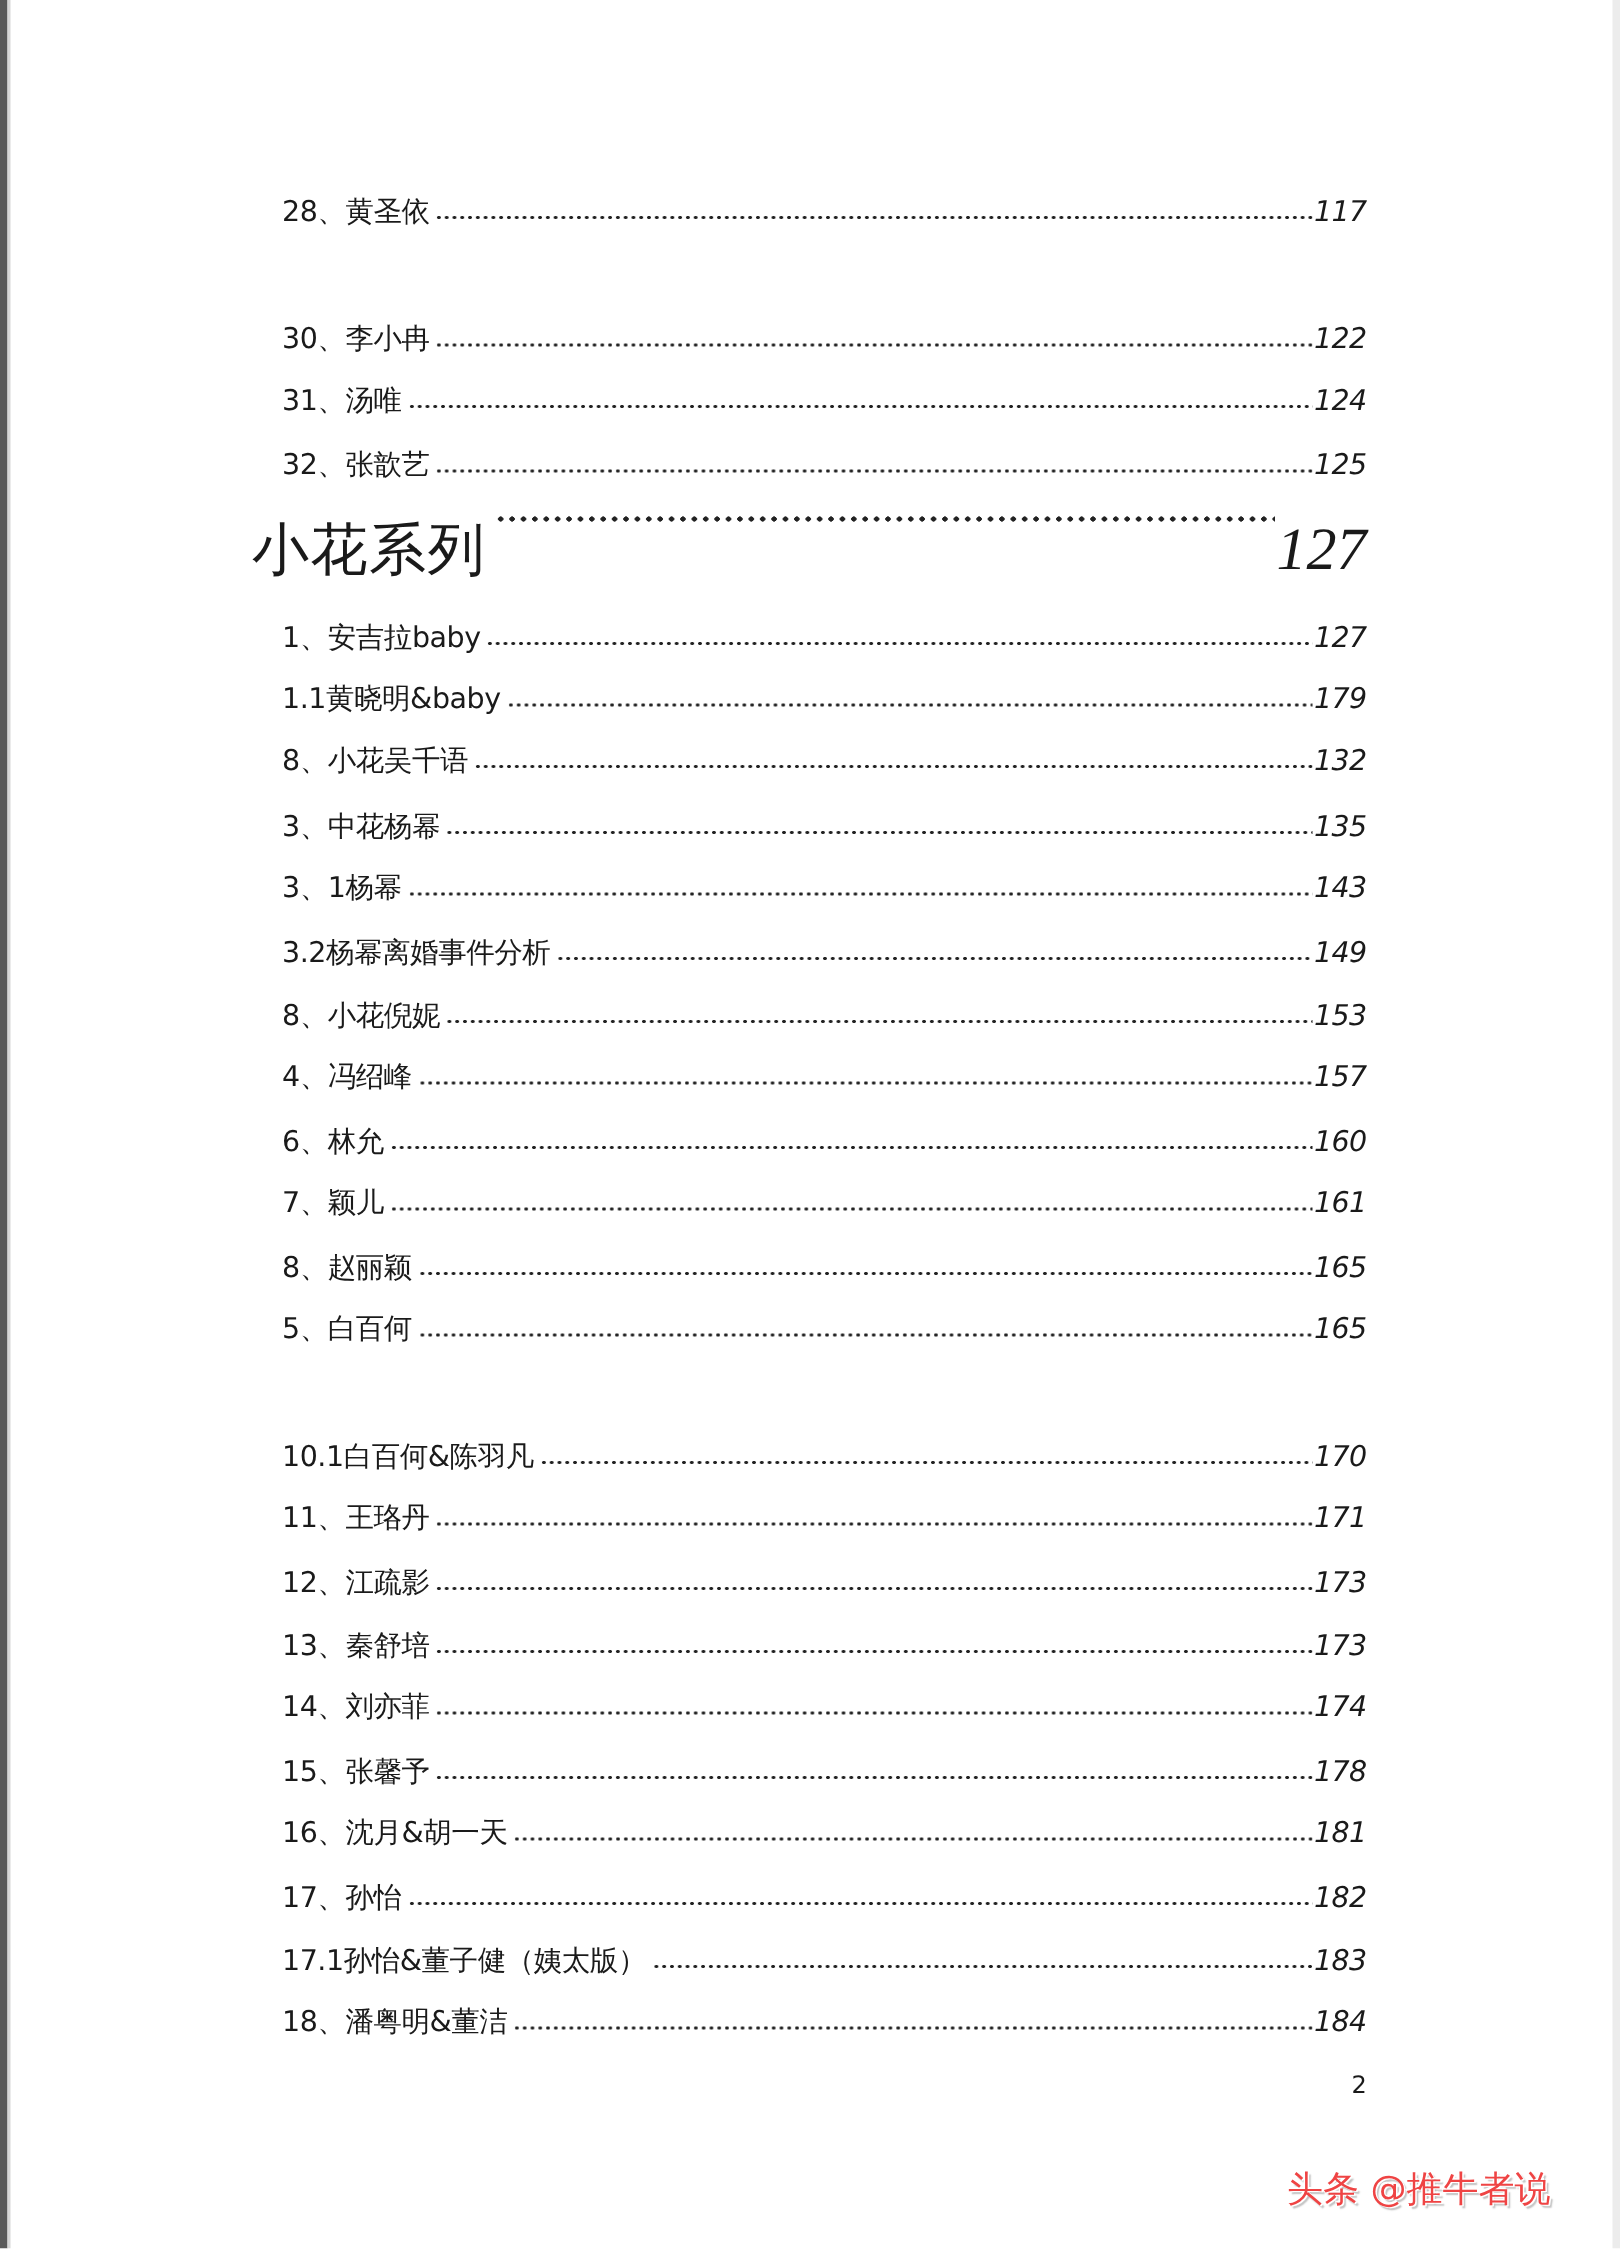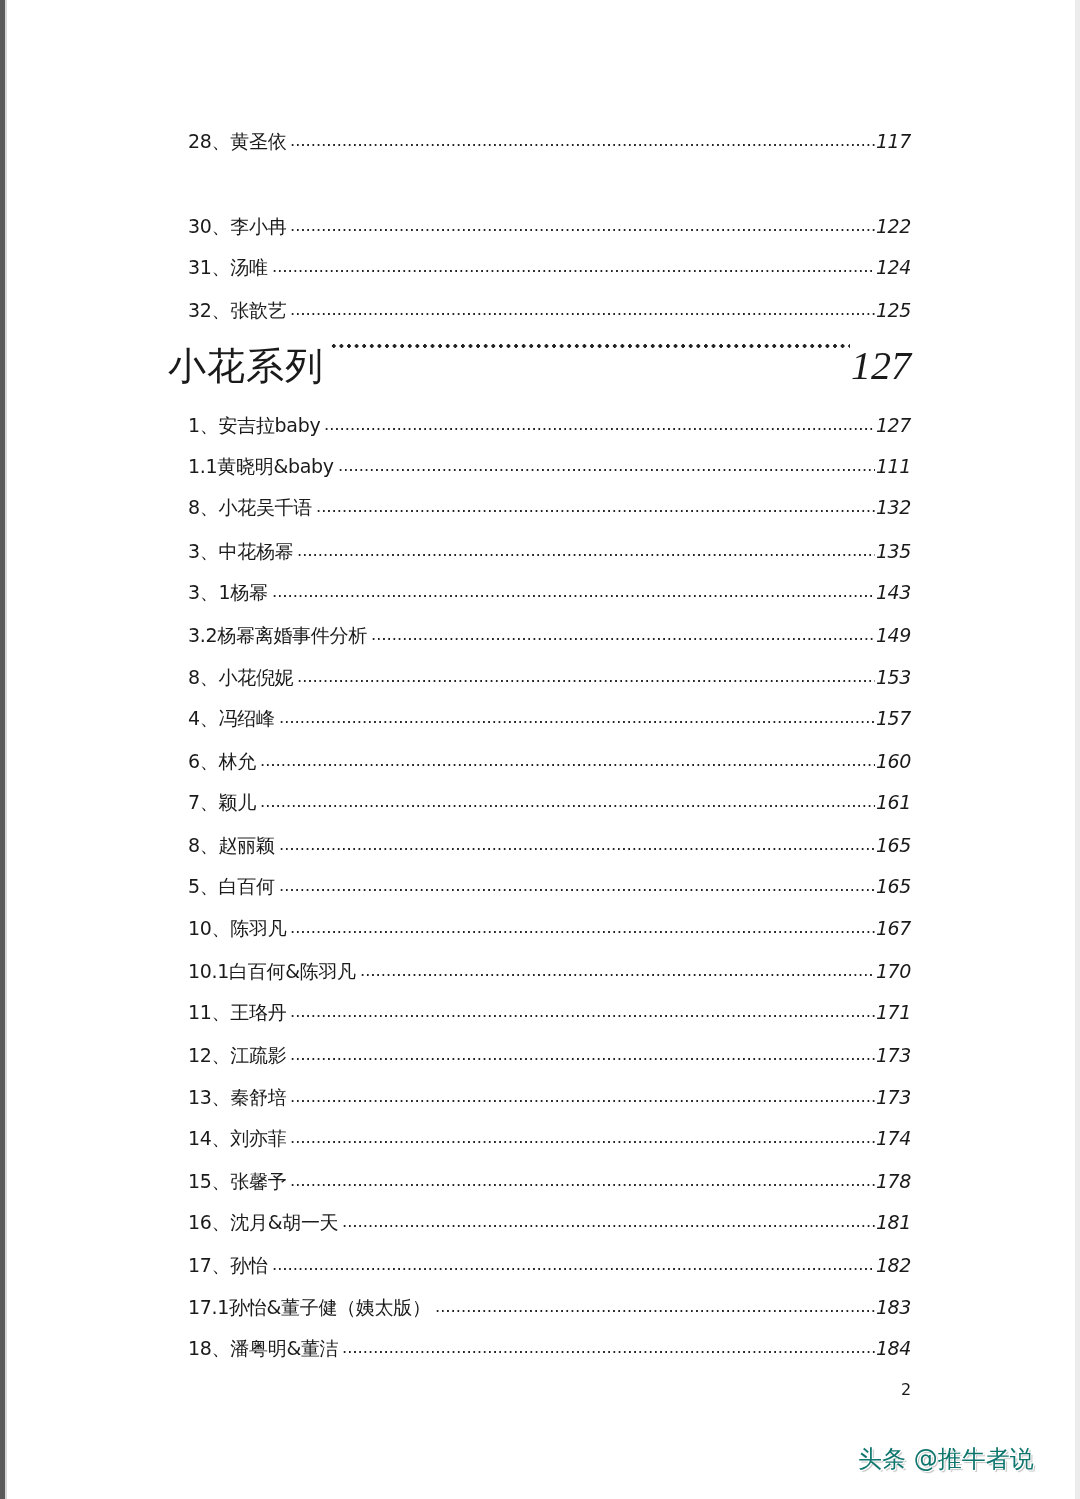--- a/index.html
+++ b/index.html
@@ -104,21 +104,21 @@
     top: 1380px;
     font-size: 16px;
     line-height: 20px;
   }
   .watermark {
     position: absolute;
     left: 858px;
     top: 1444px;
     font-size: 24px;
     line-height: 30px;
-    color: #0f766e;
+    color: #ef4444;
     text-shadow: 1px 1px 0 #ffffff, -1px -1px 0 #ffffff, 2px 2px 1px rgba(0,0,0,0.25);
     letter-spacing: 0px;
   }
 </style>
 </head>
 <body>
 
 <div class="left-edge"></div>
 <div class="left-edge-inner"></div>
 <div class="right-edge"></div>
@@ -153,21 +153,21 @@
   </div>
 
   <div class="toc-row" style="top:408px">
     <span class="toc-label">1、安吉拉baby</span>
     <span class="toc-leader"></span>
     <span class="toc-page">127</span>
   </div>
   <div class="toc-row" style="top:449px">
     <span class="toc-label">1.1黄晓明&amp;baby</span>
     <span class="toc-leader"></span>
-    <span class="toc-page">111</span>
+    <span class="toc-page">179</span>
   </div>
   <div class="toc-row" style="top:490px">
     <span class="toc-label">8、小花吴千语</span>
     <span class="toc-leader"></span>
     <span class="toc-page">132</span>
   </div>
   <div class="toc-row" style="top:534px">
     <span class="toc-label">3、中花杨幂</span>
     <span class="toc-leader"></span>
     <span class="toc-page">135</span>
@@ -205,25 +205,20 @@
   <div class="toc-row" style="top:828px">
     <span class="toc-label">8、赵丽颖</span>
     <span class="toc-leader"></span>
     <span class="toc-page">165</span>
   </div>
   <div class="toc-row" style="top:869px">
     <span class="toc-label">5、白百何</span>
     <span class="toc-leader"></span>
     <span class="toc-page">165</span>
   </div>
-  <div class="toc-row" style="top:911px">
-    <span class="toc-label">10、陈羽凡</span>
-    <span class="toc-leader"></span>
-    <span class="toc-page">167</span>
-  </div>
   <div class="toc-row" style="top:954px">
     <span class="toc-label">10.1白百何&amp;陈羽凡</span>
     <span class="toc-leader"></span>
     <span class="toc-page">170</span>
   </div>
   <div class="toc-row" style="top:995px">
     <span class="toc-label">11、王珞丹</span>
     <span class="toc-leader"></span>
     <span class="toc-page">171</span>
   </div>

